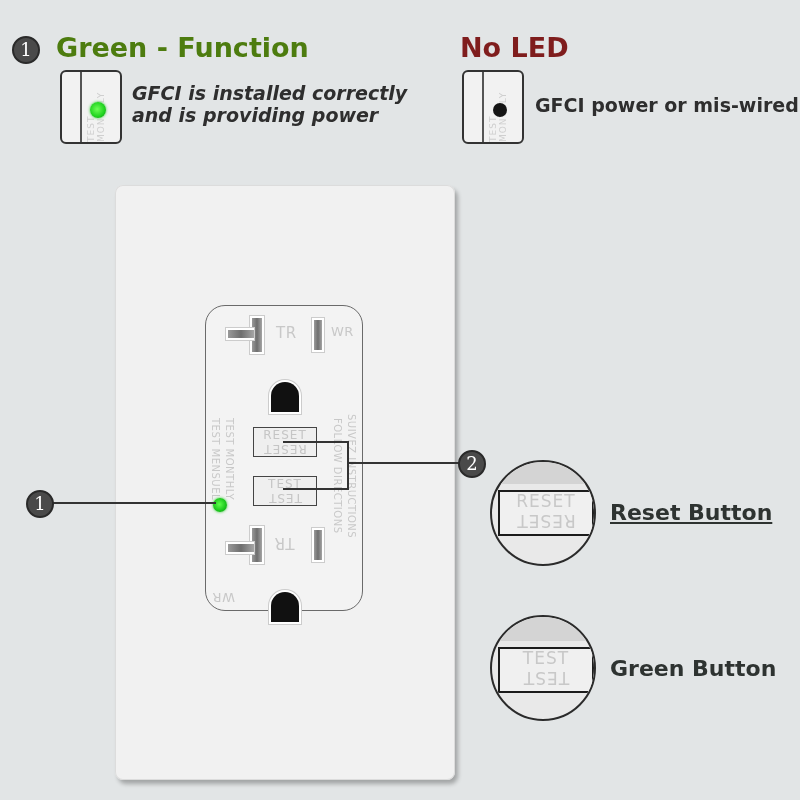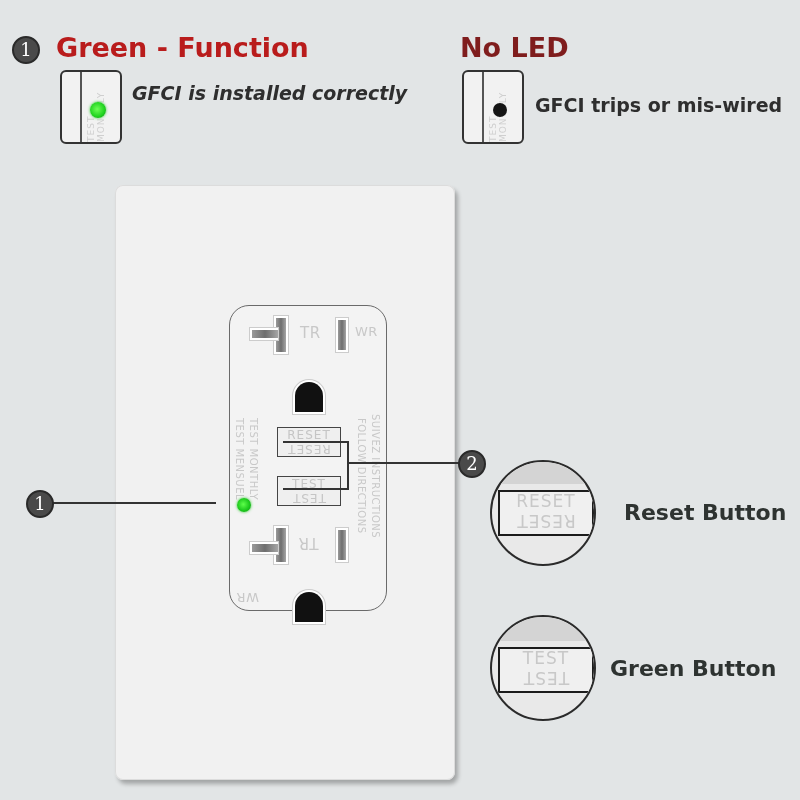--- a/index.html
+++ b/index.html
@@ -9,39 +9,39 @@
       font-family: "DejaVu Sans", sans-serif;
       position: relative;
     }
     .abs { position: absolute; }
     .badge {
       position: absolute; width: 24px; height: 24px; border-radius: 50%;
       background: #4a4a4a; border: 2px solid #2a2a2a; color: #fff;
       font-family: "DejaVu Serif", serif; font-size: 18px; line-height: 24px;
       text-align: center; box-sizing: content-box;
     }
-    .heading-green { color: #b91c1c; font-weight: bold; font-size: 27px; }
+    .heading-green { color: #4d7c0f; font-weight: bold; font-size: 27px; }
     .heading-dark { color: #7f1d1d; font-weight: bold; font-size: 27px; }
     .desc { color: #2e2e2e; font-weight: bold; font-size: 19px; line-height: 22px; }
     .mini-led {
       position: absolute; width: 62px; height: 74px; border: 2px solid #333;
       border-radius: 6px; background: #f2f2f2; box-sizing: border-box; overflow: hidden;
     }
     .mini-led .divider { position: absolute; left: 18px; top: 0; bottom: 0; width: 2px; background: #555; }
     .mini-led .engr { position: absolute; left: 24px; top: 2px; font-size: 9px; color: #cfcfcf;
       writing-mode: vertical-rl; transform: rotate(180deg); letter-spacing: 1px; }
     .mini-led .dot { position: absolute; left: 28px; top: 30px; width: 16px; height: 16px; border-radius: 50%; }
     .plate {
       position: absolute; left: 115px; top: 185px; width: 340px; height: 595px;
       background: #f1f1f1; border-radius: 8px;
       box-shadow: 3px 4px 4px rgba(0,0,0,0.28), inset 0 0 0 1px #dcdcdc;
     }
     .receptacle {
       position: absolute; left: 205px; top: 305px; width: 158px; height: 306px;
-      background: #f3f3f3; border: 1.5px solid #6a6a6a; border-radius: 20px; box-sizing: border-box; margin-left: 24px;
+      background: #f3f3f3; border: 1.5px solid #6a6a6a; border-radius: 20px; box-sizing: border-box;
     }
     .slot { position: absolute; background: linear-gradient(90deg,#9a9a9a,#6e6e6e,#a5a5a5); border: 2px solid #fff; box-shadow: 0 0 0 1px #ccc; }
     .ground {
       position: absolute; width: 28px; height: 30px; background: #111;
       border-radius: 14px 14px 0 0; box-shadow: 0 0 0 2px #fff, 0 0 0 3px #ccc;
     }
     .engraving { position: absolute; color: #c8c8c8; font-size: 11px; font-family: "DejaVu Sans", sans-serif; letter-spacing: 0.5px; }
     .vert { writing-mode: vertical-rl; }
     .btn-rect {
       position: absolute; border: 1.5px solid #444; background: #efefef; box-sizing: border-box;
@@ -72,29 +72,30 @@
 
 <div class="badge" style="left:12px;top:36px;">1</div>
 <div class="abs heading-green" style="left:56px;top:32px;">Green - Function</div>
 <div class="mini-led" style="left:60px;top:70px;">
   <div class="divider"></div>
   <div class="engr">TEST MONTHLY</div>
   <div class="dot" style="background:radial-gradient(circle at 45% 45%,#6dff55,#1ed21e 60%,#0b7f0d);box-shadow:0 0 3px #2ecc2e;"></div>
 </div>
 <div class="abs desc" style="left:132px;top:82px;font-style:italic;">
   <div>GFCI is installed correctly</div>
+  <div>and is providing power</div>
 </div>
 
 <div class="abs heading-dark" style="left:460px;top:32px;">No LED</div>
 <div class="mini-led" style="left:462px;top:70px;">
   <div class="divider"></div>
   <div class="engr">TEST MONTHLY</div>
   <div class="dot" style="background:#151515;width:14px;height:14px;left:29px;top:31px;"></div>
 </div>
-<div class="abs desc" style="left:535px;top:94px;">GFCI trips or mis-wired</div>
+<div class="abs desc" style="left:535px;top:94px;">GFCI power or mis-wired</div>
 
 <div class="plate"></div>
 
 <div class="receptacle">
 
   <div class="slot" style="left:44px;top:10px;width:10px;height:34px;"></div>
   <div class="slot" style="left:20px;top:22px;width:26px;height:8px;border-right:none;"></div>
   <div class="engraving" style="left:70px;top:18px;font-size:15px;">TR</div>
   <div class="slot" style="left:106px;top:12px;width:8px;height:30px;"></div>
   <div class="engraving" style="left:125px;top:18px;font-size:13px;">WR</div>
@@ -133,21 +134,21 @@
 <div class="callout-line" style="left:348px;top:462px;width:112px;height:2px;"></div>
 <div class="badge" style="left:458px;top:450px;">2</div>
 
 <div class="zoom-circle" style="left:490px;top:460px;">
   <div class="band" style="top:0;height:22px;"></div>
   <div class="zbtn" style="top:28px;">
     <span>RESET</span>
     <span class="flip">RESET</span>
   </div>
 </div>
-<div class="abs zoom-label" style="left:624px;top:500px;">Reset Button</div>
+<div class="abs zoom-label" style="left:610px;top:500px;text-decoration:underline;">Reset Button</div>
 
 <div class="zoom-circle" style="left:490px;top:615px;">
   <div class="band" style="top:0;height:24px;"></div>
   <div class="zbtn" style="top:30px;">
     <span>TEST</span>
     <span class="flip">TEST</span>
   </div>
 </div>
 <div class="abs zoom-label" style="left:610px;top:656px;">Green Button</div>
 

